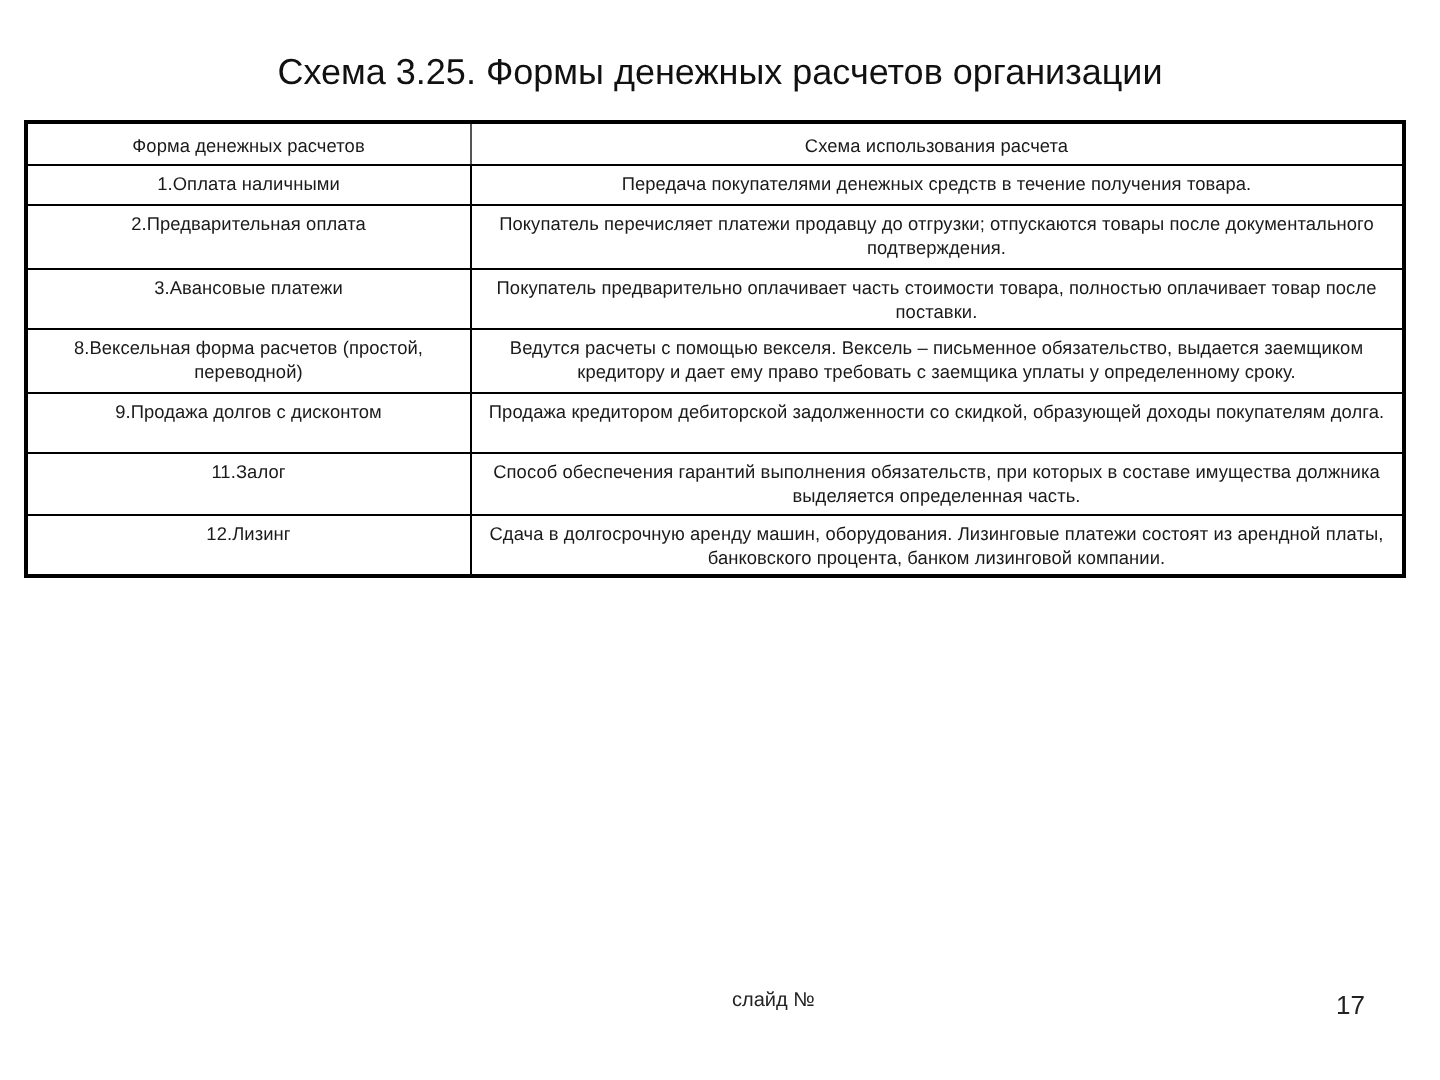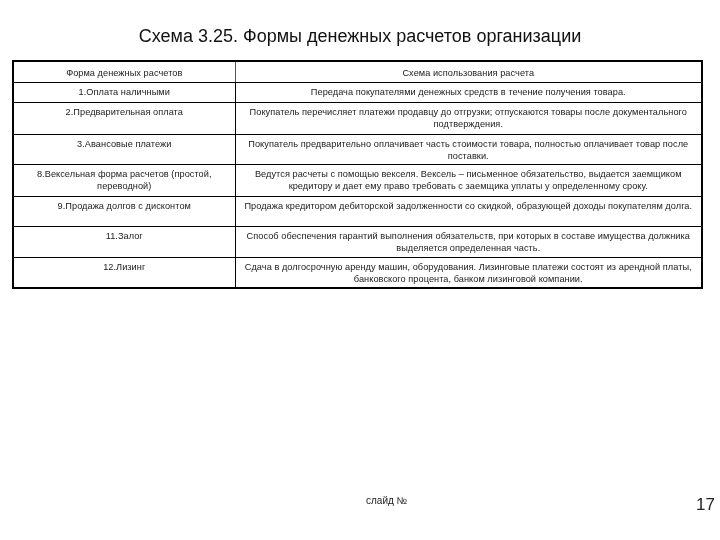--- a/index.html
+++ b/index.html
@@ -23,21 +23,21 @@
     font-weight: normal; text-align: center; color: #1a1a1a;
     letter-spacing: 0.05px;
   }
   table.main th { text-align: center; padding-top: 5px; }
   table.main th.col-left { border-right: 1px solid #555; }
   table.main td.col-left { border-right: 1.5px solid #000; }
   .footer-slide {
     position: absolute; left: 334px; top: 495px; font-size: 10px; color: #222; margin-left: 32px;
   }
   .footer-num {
-    position: absolute; left: 696px; top: 495px; font-size: 17px; color: #222;
+    position: absolute; left: 668px; top: 495px; font-size: 13px; color: #222;
   }
 </style>
 </head>
 <body>
 
 <div class="title">Схема 3.25. Формы денежных расчетов организации</div>
 
 <table class="main">
   <colgroup>
       <col class="c1">

